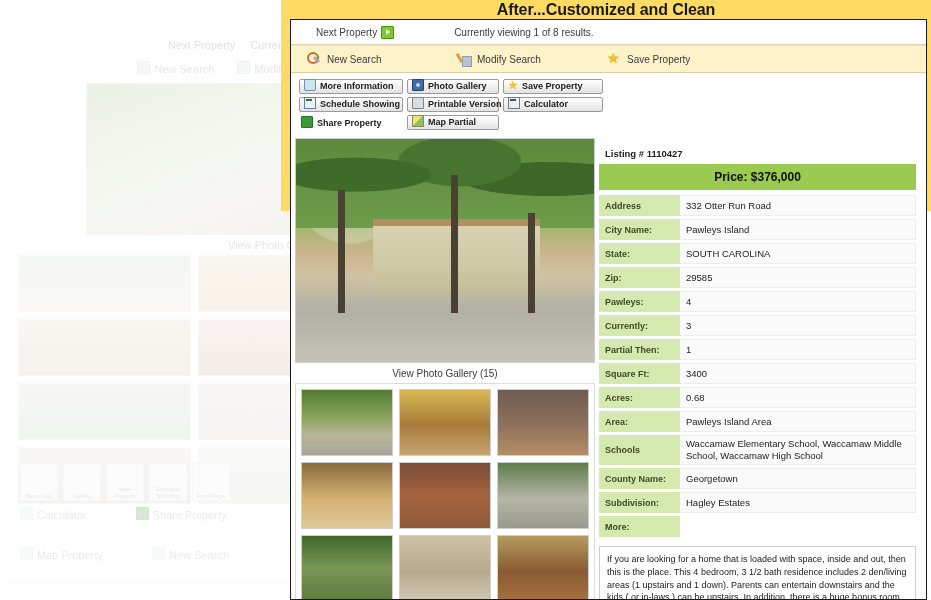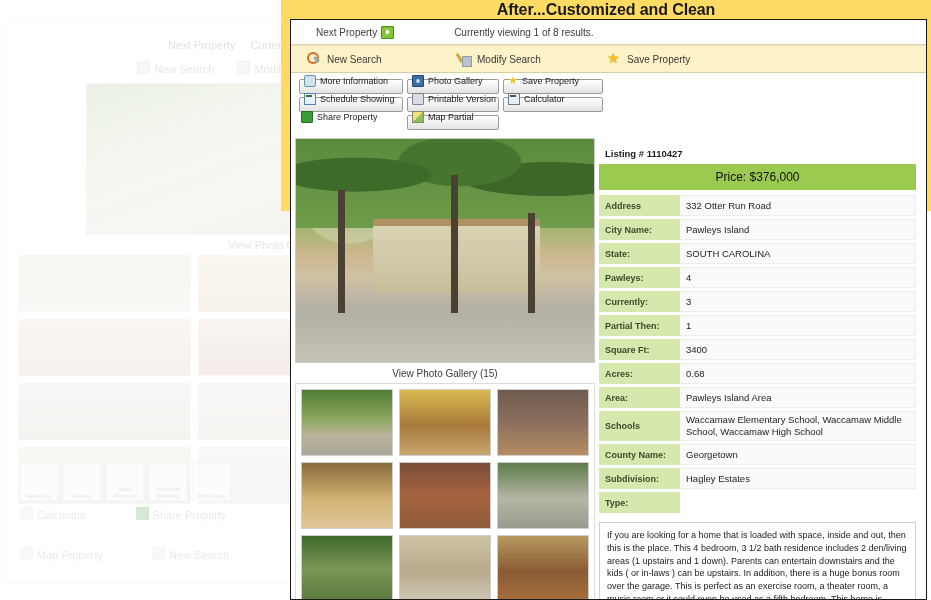--- a/index.html
+++ b/index.html
@@ -133,25 +133,25 @@
   .ic-mag::after{content:"";position:absolute;left:6px;top:6px;width:7px;height:3px;background:#9aa7b4;transform:rotate(45deg);border-radius:1px;}
   .ic-pencil::before{content:"";position:absolute;left:1px;top:1px;width:3px;height:10px;background:#d8a13a;transform:rotate(-30deg);}
   .ic-pencil::after{content:"";position:absolute;left:5px;top:4px;width:8px;height:9px;background:#b9c3cd;border:1px solid #8e9aa6;}
   .ic-star{color:#f6c324;font-size:14px;line-height:13px;text-shadow:0 0 1px #b88b00;}
   .ic-back{width:14px;height:14px;}
 
   
   #actions{padding:6px 0 5px 4px;background:#fff;}
   .act-row{display:flex;gap:4px;margin-bottom:3px;padding-left:4px;}
   .btn{
-    height:15px;display:flex;align-items:center;gap:4px;
-    padding:0 6px 12px 4px;font-size:9px;color:#1c1c1c;
+    height:15px;display:flex;align-items:flex-end;gap:4px;
+    padding:0 6px 2px 4px;font-size:9px;color:#1c1c1c;
     background:linear-gradient(#ffffff,#e2e2e2);
     border:1px solid #9a9a9a;border-radius:2px;
-    box-sizing:border-box;cursor:pointer;white-space:nowrap;
+    box-sizing:border-box;cursor:pointer;white-space:nowrap;font-weight:bold;
   }
   .btn.w1{width:104px;}
   .btn.w2{width:92px;}
   .btn.w3{width:100px;}
   .btn.plain{background:none;border:none;padding-left:2px;}
   .bi{width:10px;height:10px;flex:none;position:relative;}
   .bi-info{background:#cfe3ef;border:1px solid #6d93ab;border-radius:2px;}
   .bi-cam{background:#3b6ea8;border:1px solid #23456b;border-radius:1px;}
   .bi-cam::after{content:"";position:absolute;left:3px;top:3px;width:4px;height:4px;background:#bcd6ef;border-radius:50%;}
   .bi-star{color:#f6c324;font-size:11px;line-height:9px;}
@@ -209,21 +209,21 @@
   .th-row:last-child{margin-bottom:0;}
   .th{width:94px;height:67px;border:1px solid #cfcfcf;box-sizing:border-box;}
 
   
   .listing-no{
     font-size:9.5px;font-weight:bold;color:#222;
     padding:4px 0 5px 6px;
   }
   .price-bar{
     height:26px;line-height:26px;text-align:center;
-    background:#9aca4f;color:#111;font-weight:normal;font-size:12px;
+    background:#9aca4f;color:#111;font-weight:bold;font-size:12px;
     margin-bottom:5px;
   }
   .drow{display:flex;align-items:stretch;margin-bottom:3px;min-height:21px;}
   .dlab{
     width:81px;flex:none;background:#d5e8ae;
     font-size:9px;font-weight:bold;color:#3d4a26;
     display:flex;align-items:center;padding-left:6px;box-sizing:border-box;
   }
   .dval{
     flex:1;background:#fafafa;border:1px solid #ededed;border-left:none;
@@ -404,20 +404,24 @@
           </div>
           <div class="drow">
             <div class="dlab">City Name:</div>
             <div class="dval">Pawleys Island</div>
           </div>
           <div class="drow">
             <div class="dlab">State:</div>
             <div class="dval">SOUTH CAROLINA</div>
           </div>
           <div class="drow">
+            <div class="dlab">Zip:</div>
+            <div class="dval">29585</div>
+          </div>
+          <div class="drow">
             <div class="dlab">Pawleys:</div>
             <div class="dval">4</div>
           </div>
           <div class="drow">
             <div class="dlab">Currently:</div>
             <div class="dval">3</div>
           </div>
           <div class="drow">
             <div class="dlab">Partial Then:</div>
             <div class="dval">1</div>
@@ -440,20 +444,20 @@
           </div>
           <div class="drow">
             <div class="dlab">County Name:</div>
             <div class="dval">Georgetown</div>
           </div>
           <div class="drow">
             <div class="dlab">Subdivision:</div>
             <div class="dval">Hagley Estates</div>
           </div>
           <div class="drow">
-            <div class="dlab">Type:</div>
+            <div class="dlab">More:</div>
           </div>
         </div>
       <div class="descbox">If you are looking for a home that is loaded with space, inside and out, then this is the place. This 4 bedroom, 3 1/2 bath residence includes 2 den/living areas (1 upstairs and 1 down). Parents can entertain downstairs and the kids ( or in-laws ) can be upstairs. In addition, there is a huge bonus room over the garage. This is perfect as an exercise room, a theater room, a music room or it could even be used as a fifth bedroom. This home is loaded with upgrades... crown molding, chair rail and arched doorways. Not enough room for your clothes and the spouses; no problem, this home has 2 walk in closets in the master bedroom!!! Is someone in the family good with tools? Then they will love the backyard workshop.</div>
     </div>
 
   </div>
 </div>
 
 </body></html>

